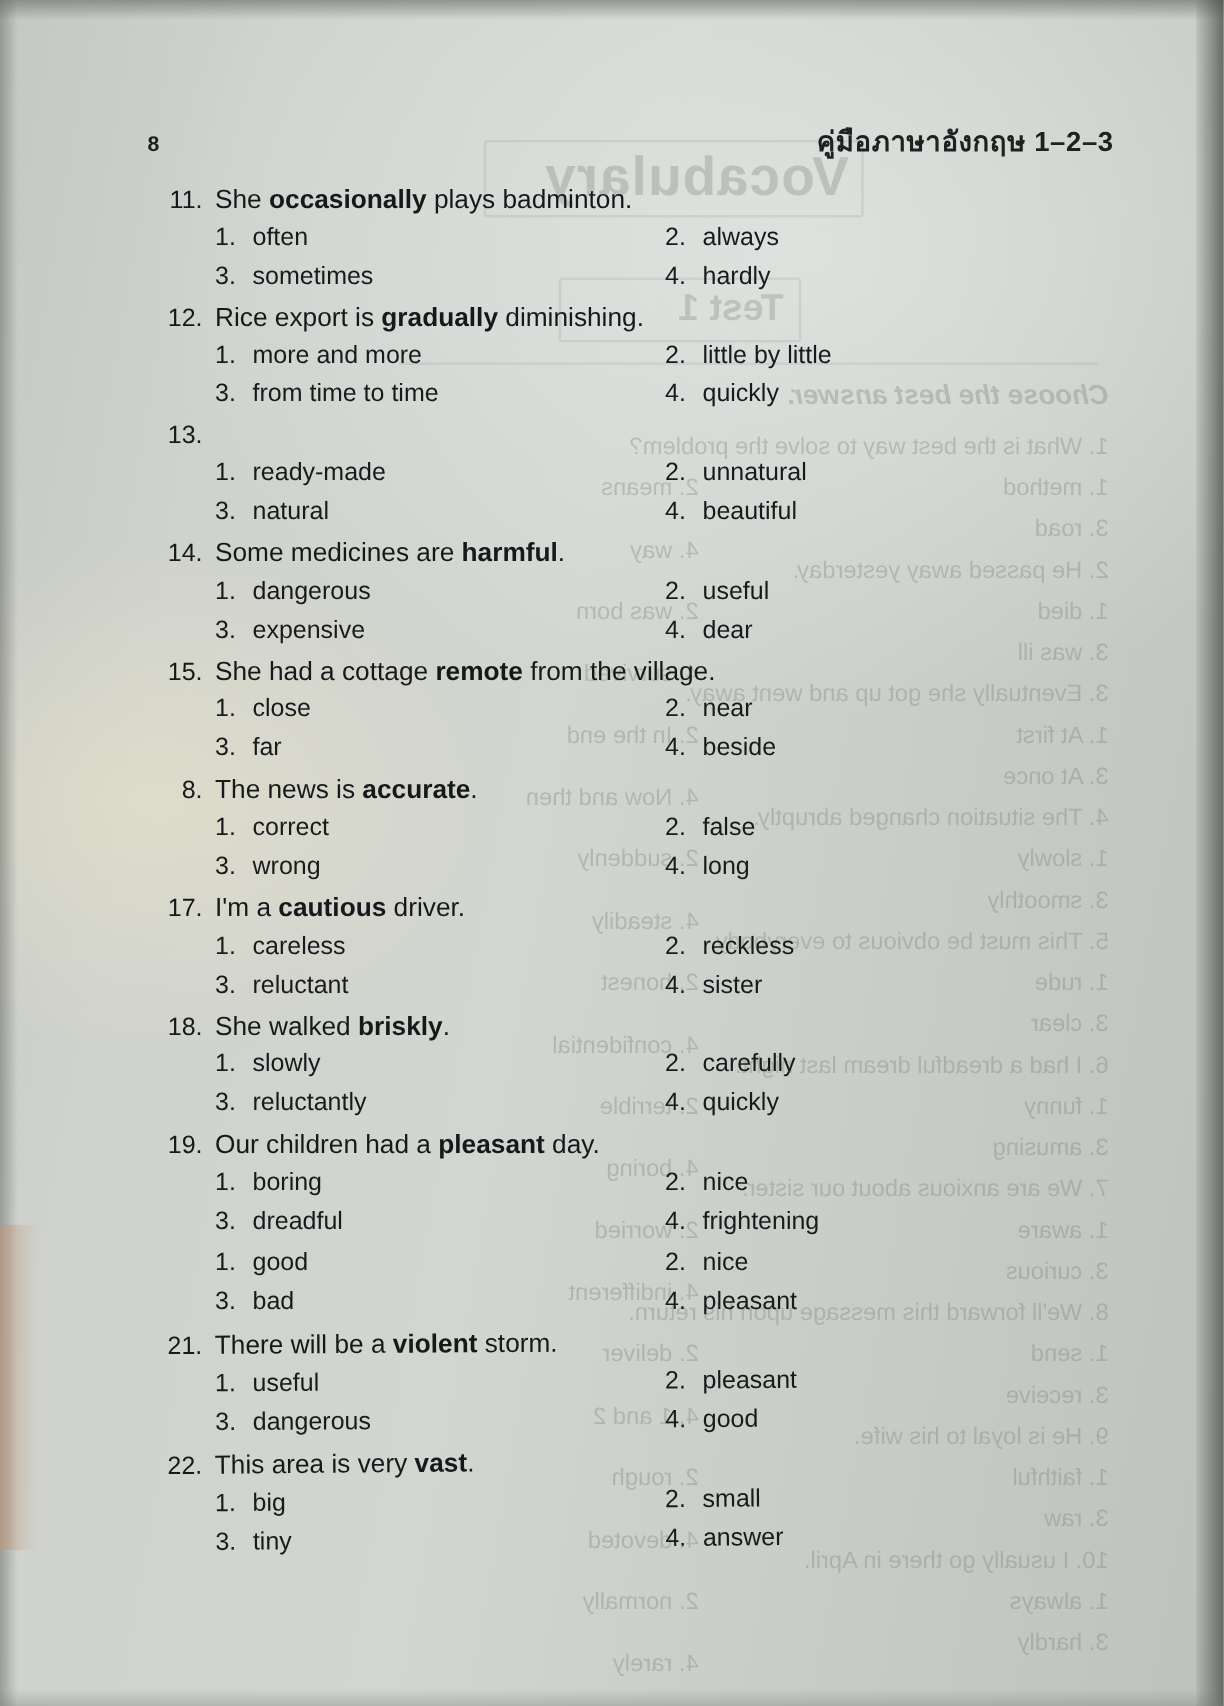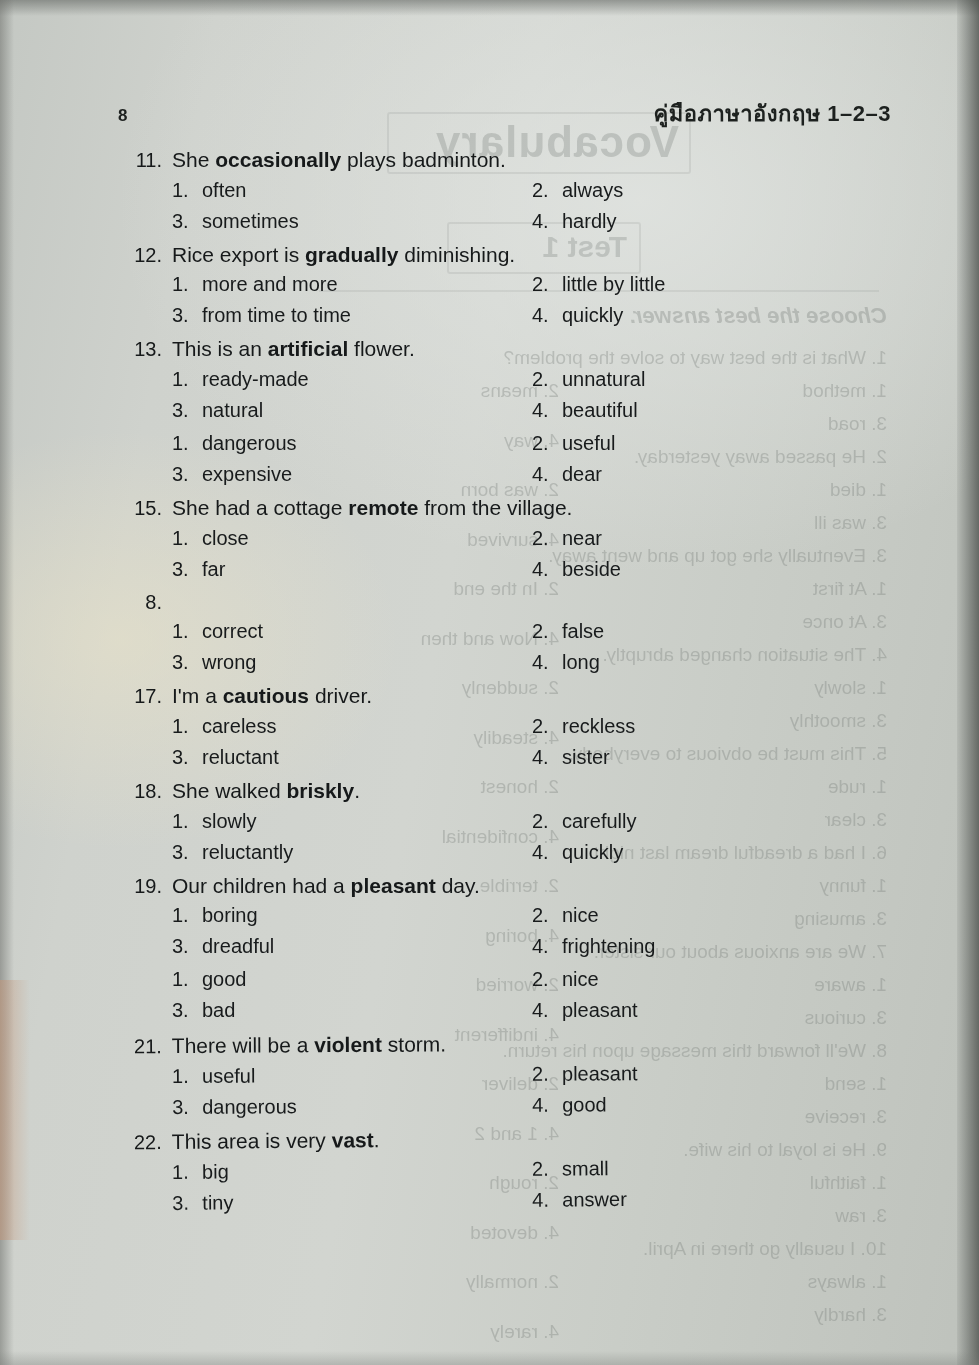--- a/index.html
+++ b/index.html
@@ -294,21 +294,20 @@
           </div>
           <div class="opt">
             <span class="opt-n">4.</span>
             <span>quickly</span>
           </div>
         </div>
       </div>
       <div class="q">
         <div class="q-stem">
           <span class="q-num">13.</span>
-          <span class="q-text"><span>This is an </span><b>artificial</b><span> flower.</span></span>
         </div>
         <div class="opts">
           <div class="opt">
             <span class="opt-n">1.</span>
             <span>ready-made</span>
           </div>
           <div class="opt">
             <span class="opt-n">2.</span>
             <span>unnatural</span>
           </div>
@@ -316,20 +315,24 @@
             <span class="opt-n">3.</span>
             <span>natural</span>
           </div>
           <div class="opt">
             <span class="opt-n">4.</span>
             <span>beautiful</span>
           </div>
         </div>
       </div>
       <div class="q">
+        <div class="q-stem">
+          <span class="q-num">14.</span>
+          <span class="q-text"><span>Some medicines are </span><b>harmful</b><span>.</span></span>
+        </div>
         <div class="opts">
           <div class="opt">
             <span class="opt-n">1.</span>
             <span>dangerous</span>
           </div>
           <div class="opt">
             <span class="opt-n">2.</span>
             <span>useful</span>
           </div>
           <div class="opt">
@@ -362,20 +365,21 @@
           </div>
           <div class="opt">
             <span class="opt-n">4.</span>
             <span>beside</span>
           </div>
         </div>
       </div>
       <div class="q">
         <div class="q-stem">
           <span class="q-num">8.</span>
+          <span class="q-text"><span>The news is </span><b>accurate</b><span>.</span></span>
         </div>
         <div class="opts">
           <div class="opt">
             <span class="opt-n">1.</span>
             <span>correct</span>
           </div>
           <div class="opt">
             <span class="opt-n">2.</span>
             <span>false</span>
           </div>

